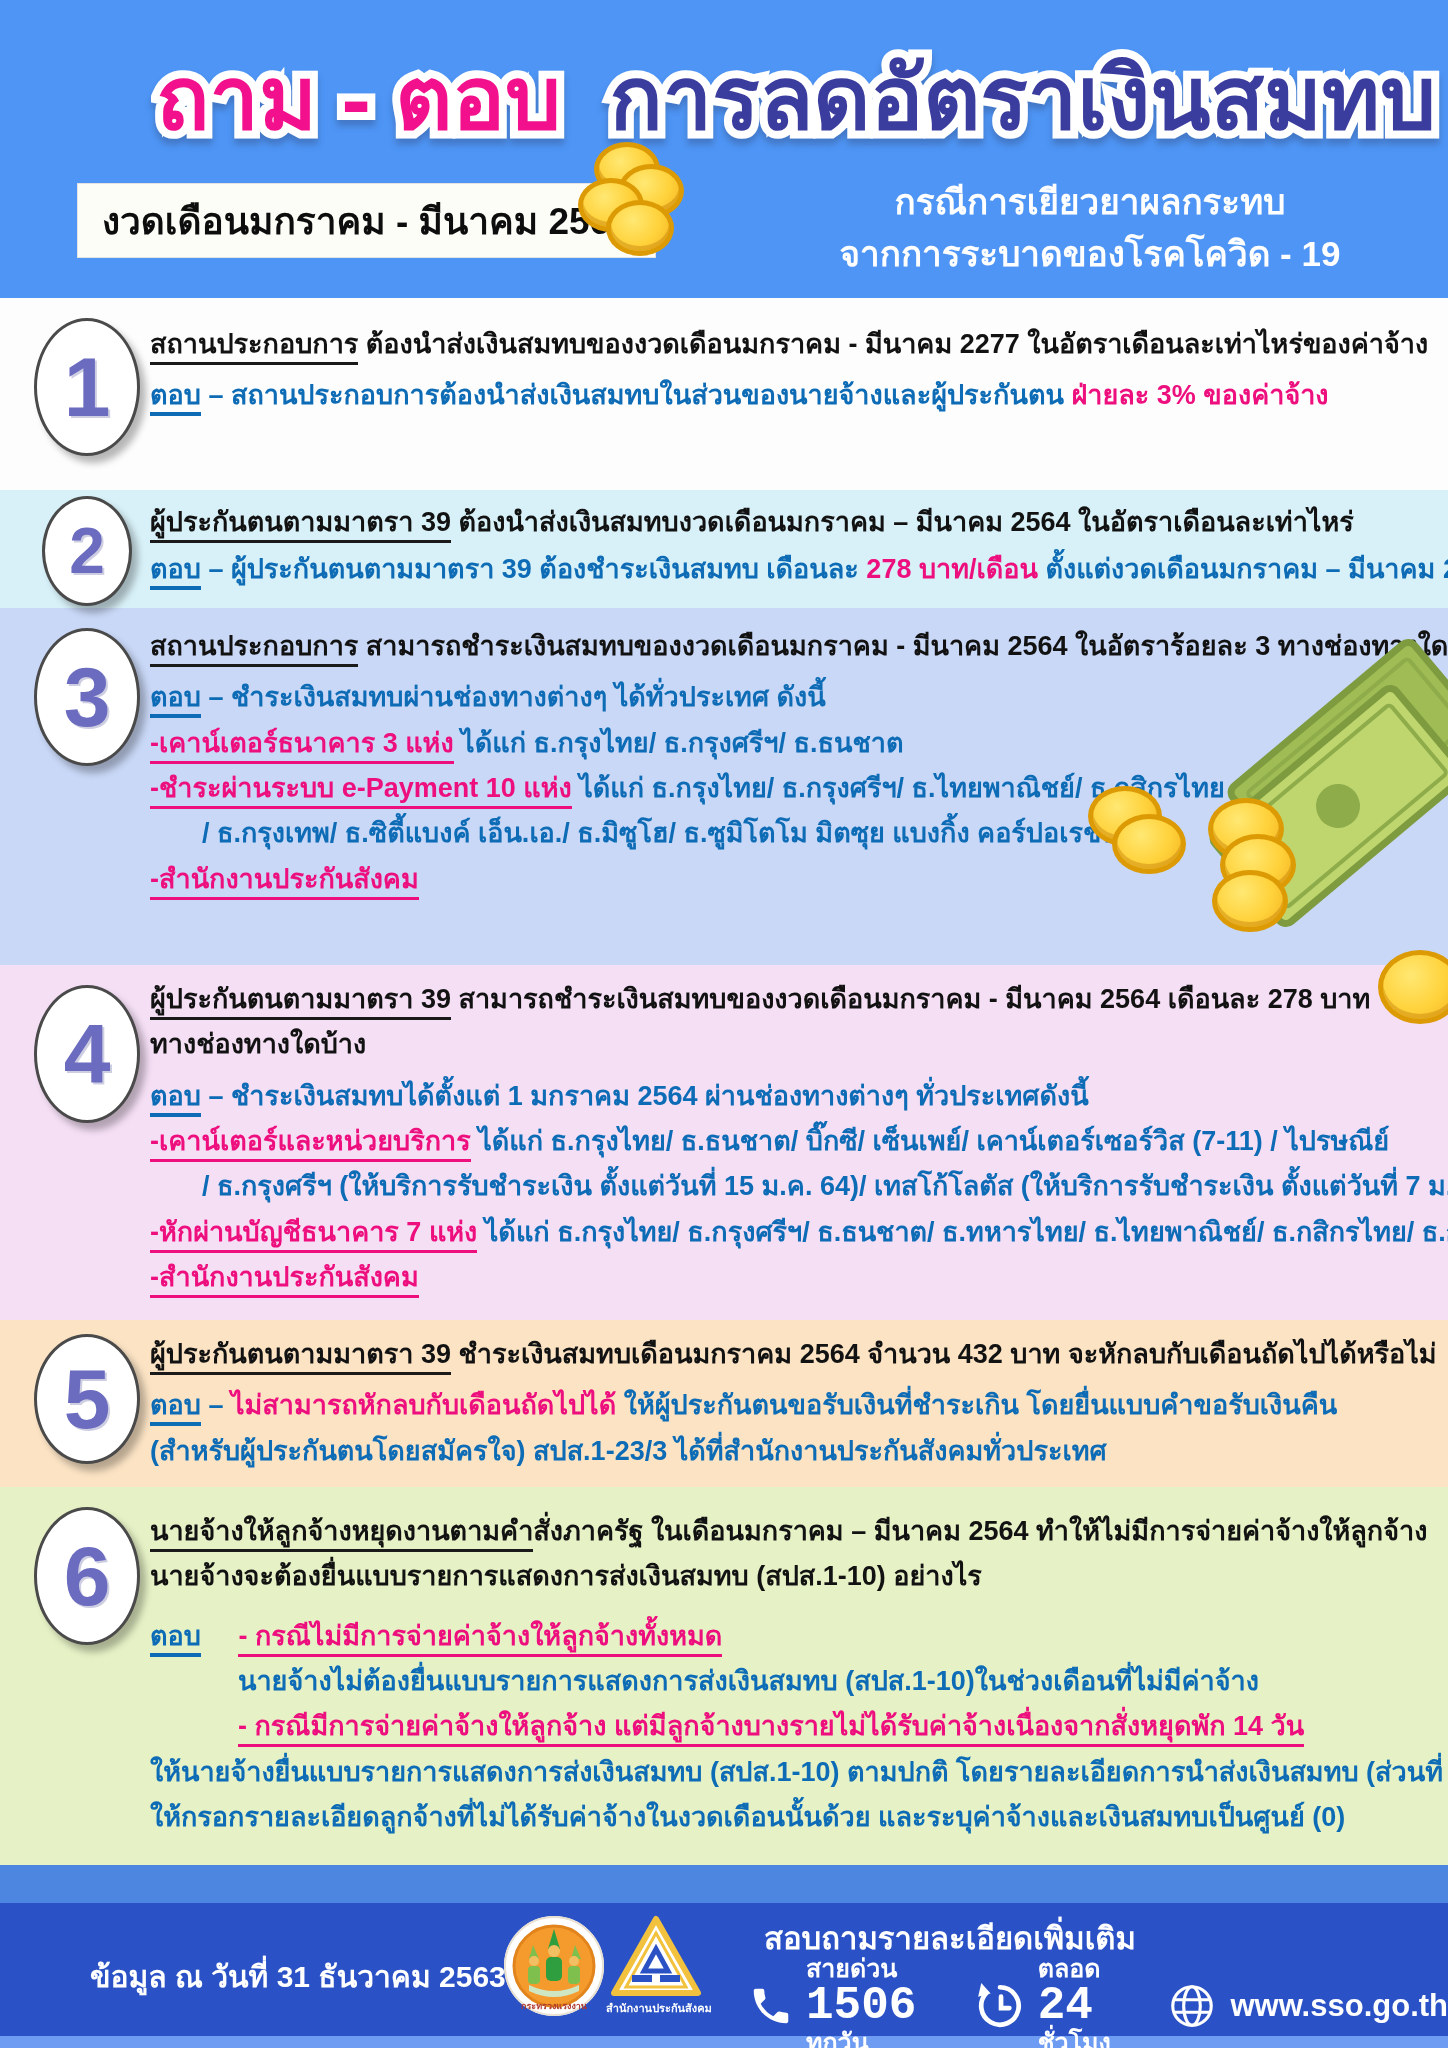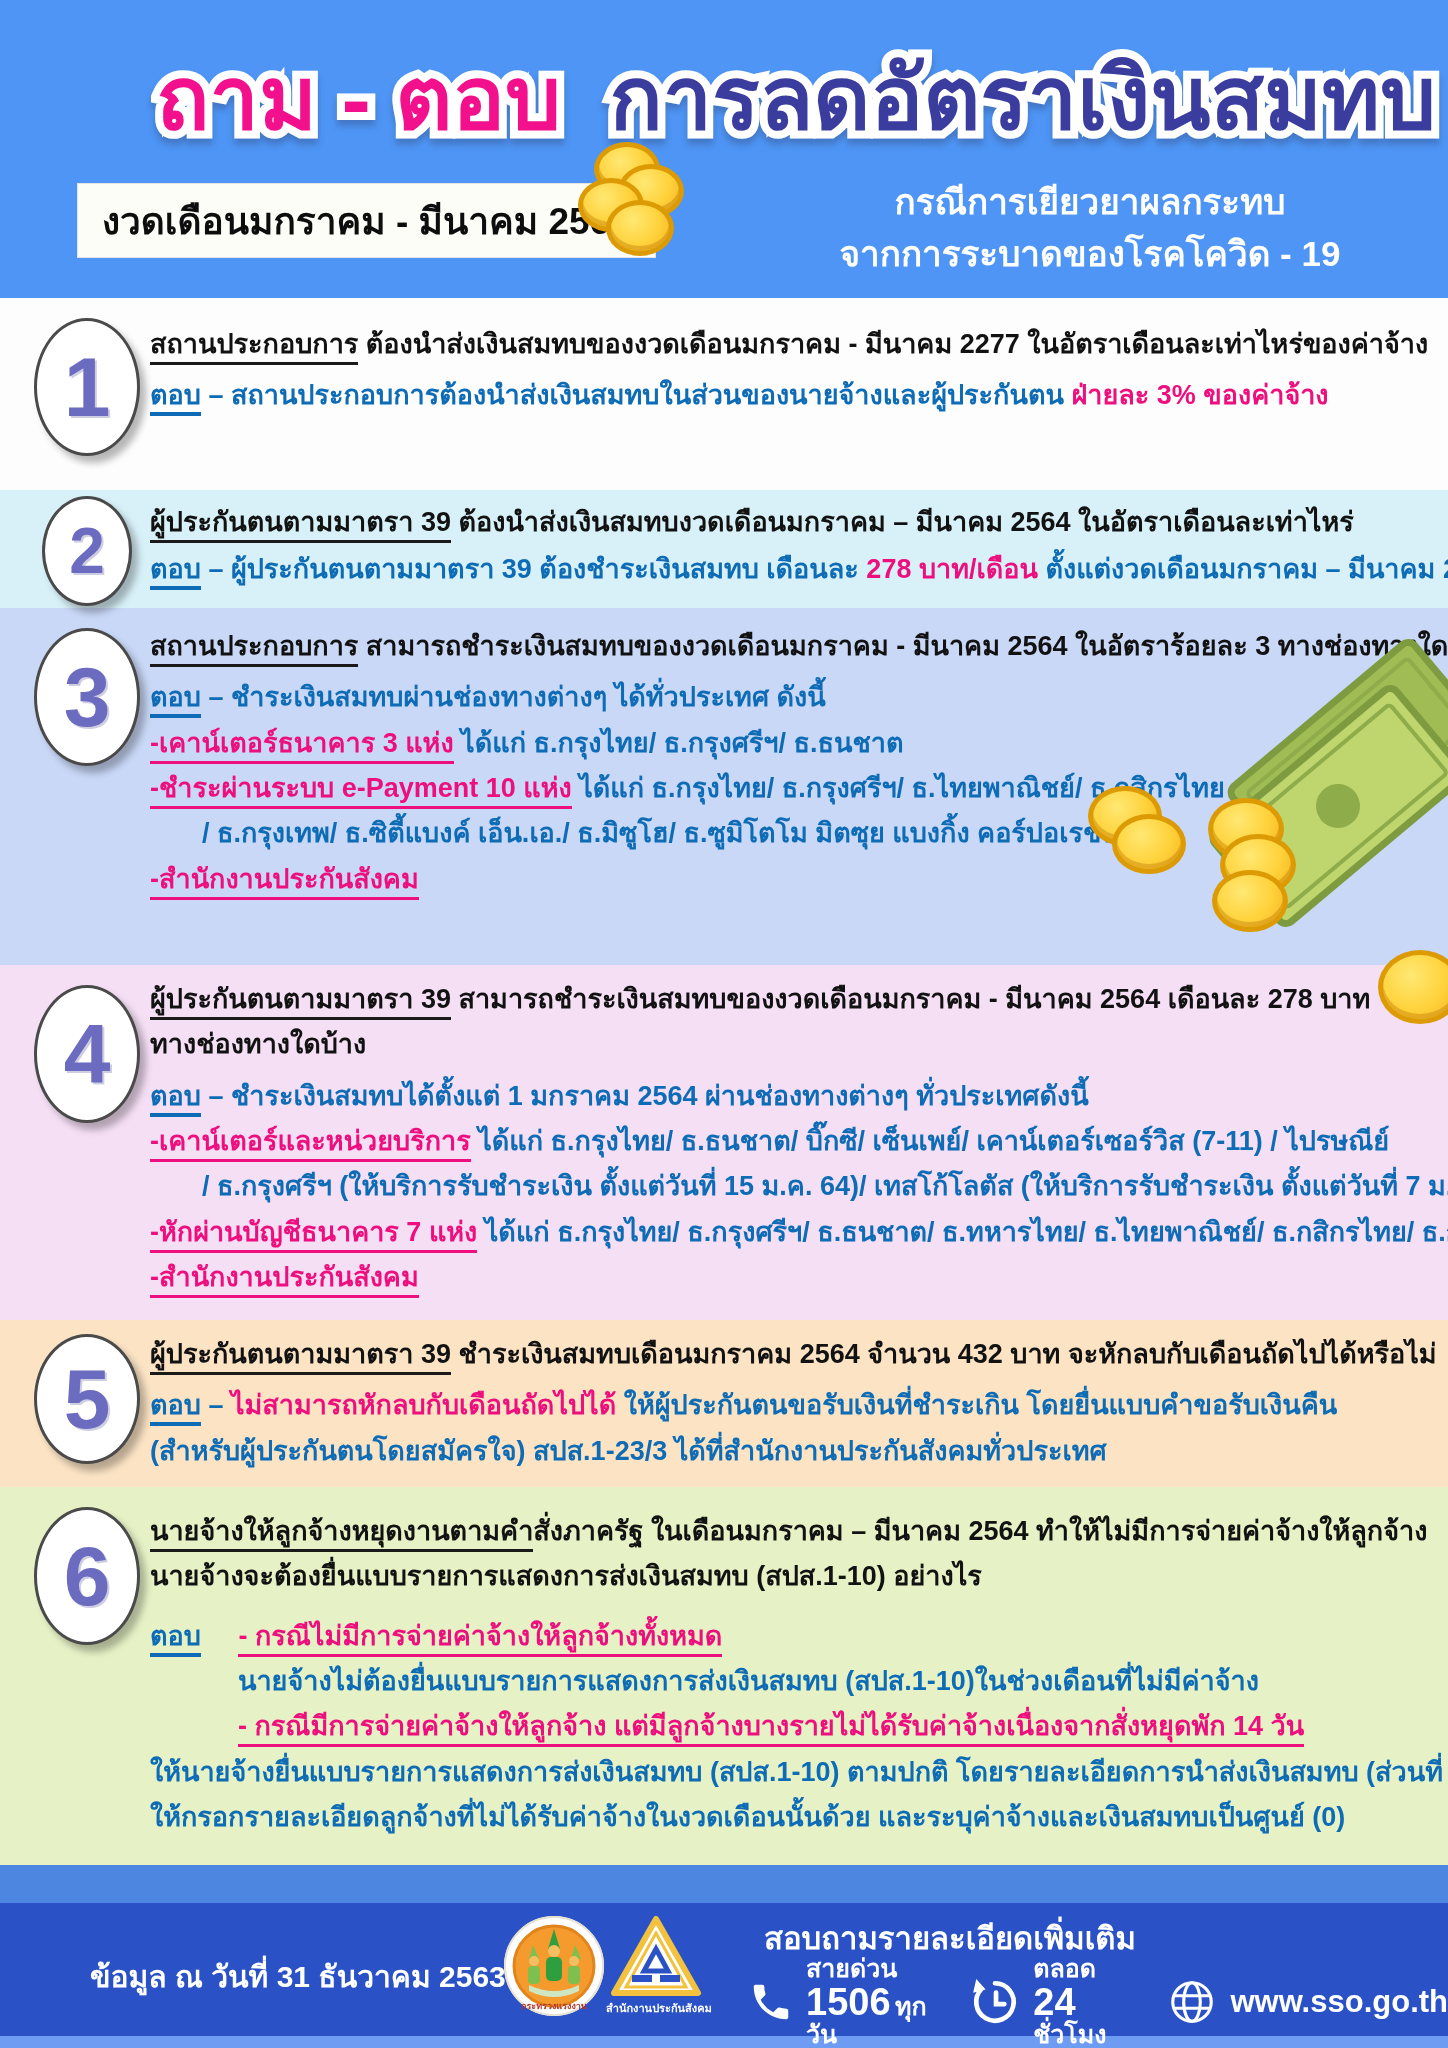--- a/index.html
+++ b/index.html
@@ -63,21 +63,21 @@
   .ftr{position:relative;width:100%;height:133px;background:var(--footer-bg,#2A52C6);color:#fff;}
   .bottom-strip{width:100%;height:12px;background:#6E9CF3;}
   .f-date{position:absolute;left:90px;top:50px;font-size:30px;font-weight:700;}
   .seal{position:absolute;left:503px;top:8px;width:102px;height:116px;text-decoration:underline;}
   .sso{position:absolute;left:606px;top:12px;width:100px;text-align:center;}
   .sso-cap{font-size:11px;font-weight:700;color:#fff;margin-top:-2px;white-space:nowrap;}
   .c-head{position:absolute;left:764px;top:10px;font-size:31px;font-weight:800;}
   .c-row{position:absolute;left:748px;top:52px;display:flex;align-items:center;gap:26px;}
   .c-item{display:flex;align-items:center;gap:12px;}
   .c-small{font-size:25px;font-weight:700;line-height:1.1;}
-  .c-big{font-size:38px;font-weight:800;line-height:1;}
+  .c-big{font-size:46px;font-weight:800;line-height:1;font-family:Liberation Mono, monospace;}
   .c-url{font-size:31px;font-weight:700;}
   .icon{flex:0 0 auto;}
 </style>
 </head>
 <body>
 
 <div class="poster">
 
   <div class="hdr">
     <div class="title">

